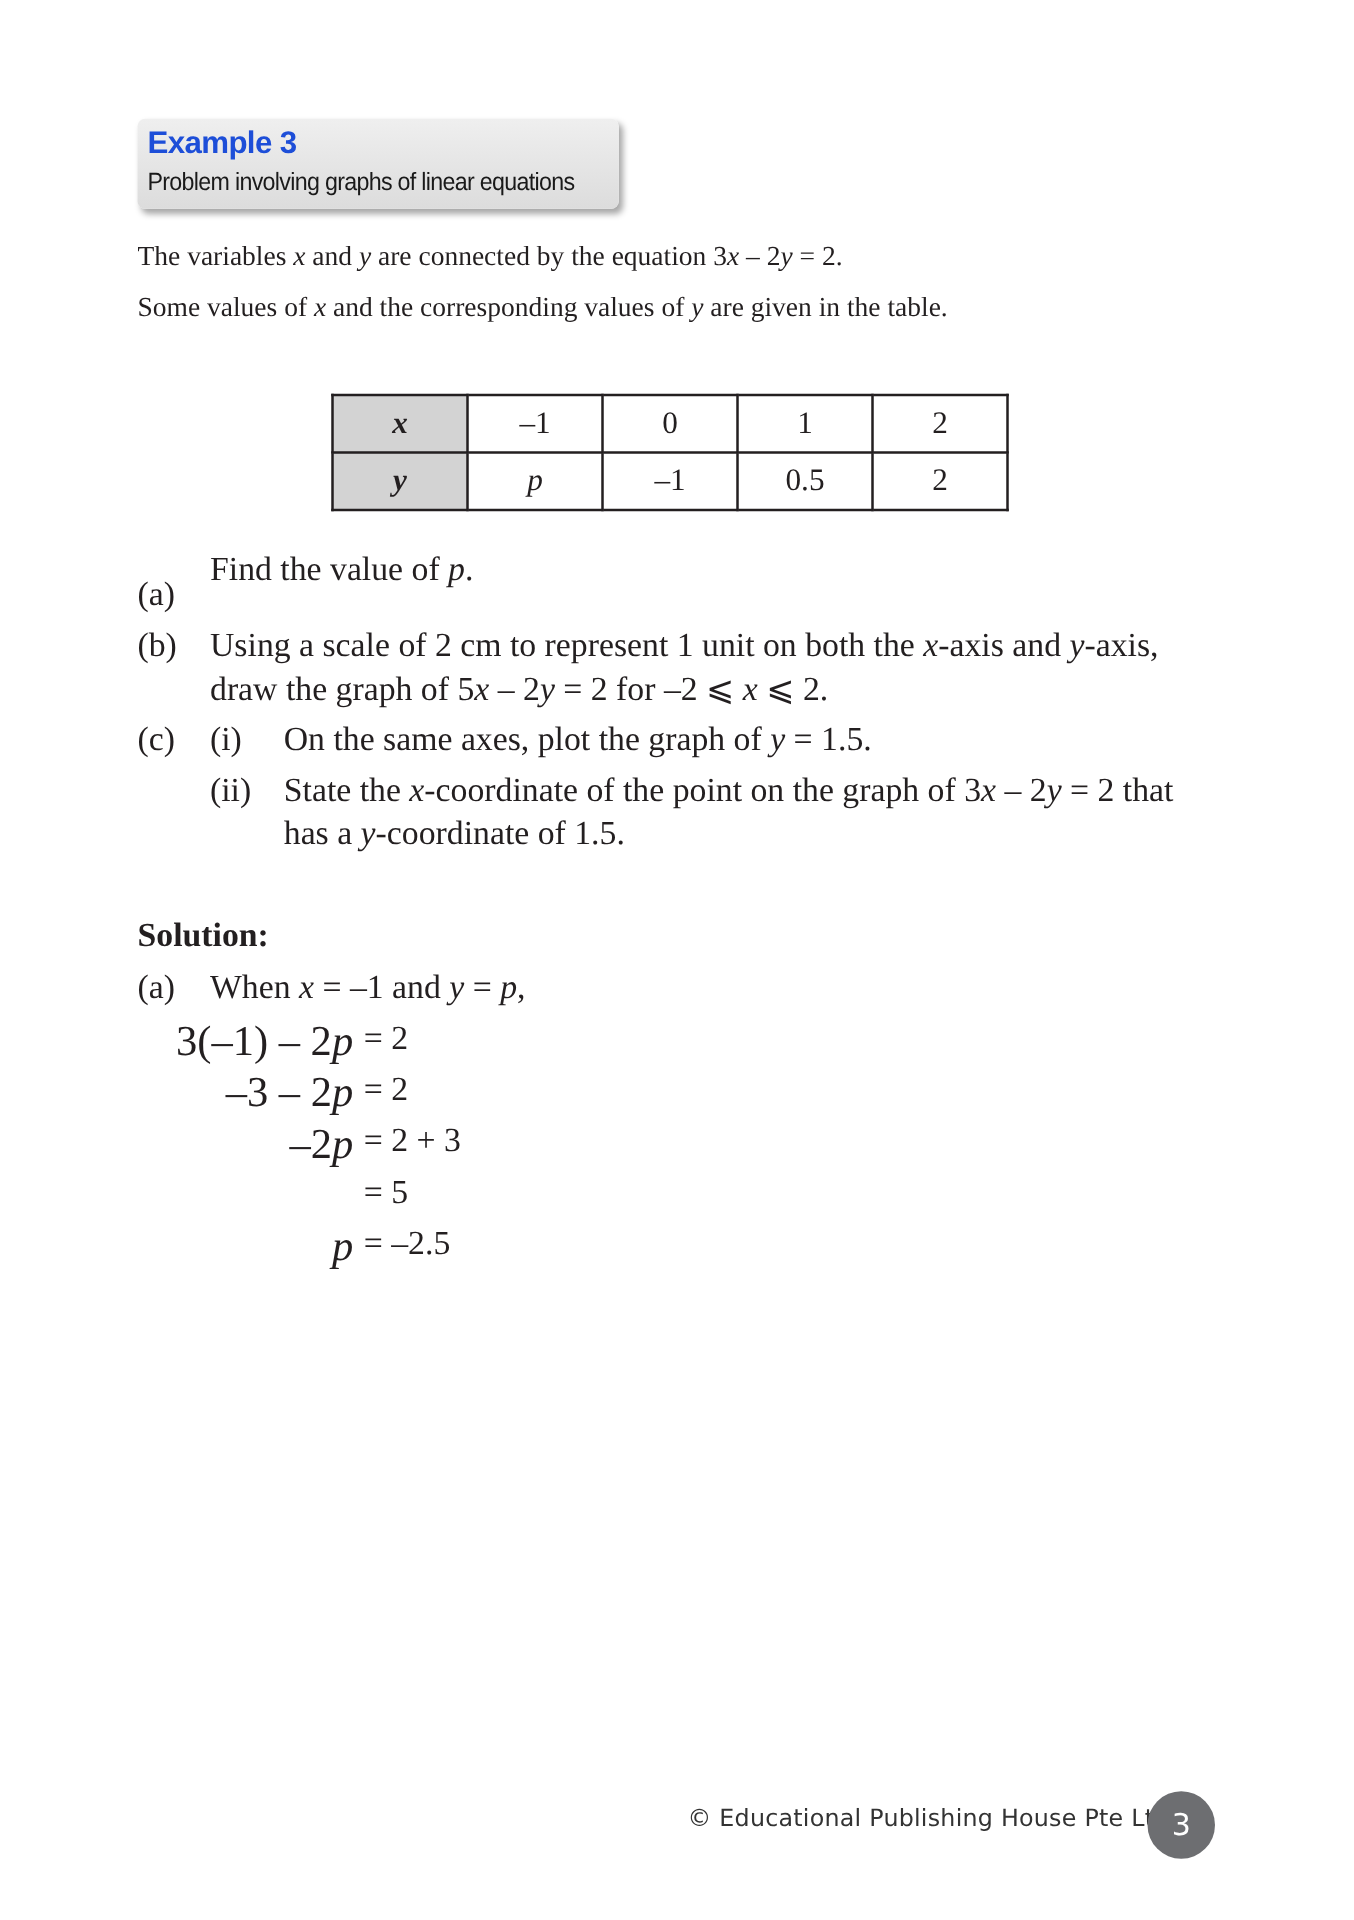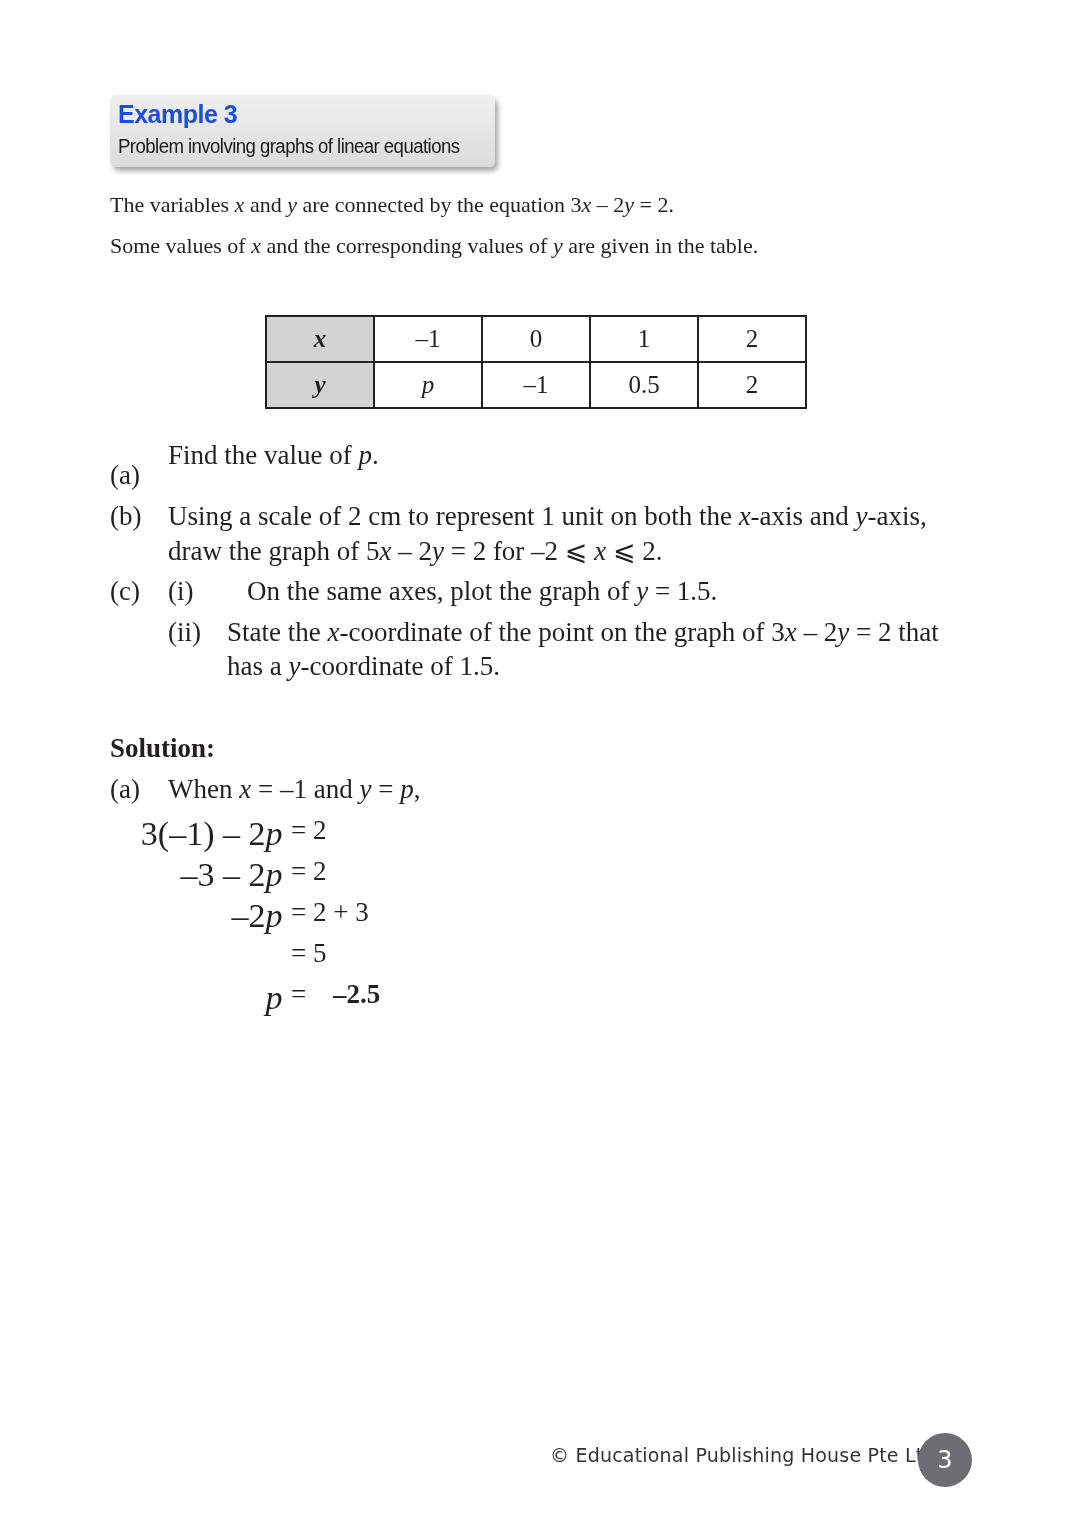--- a/index.html
+++ b/index.html
@@ -1,20 +1,20 @@
 <!DOCTYPE html>
 <html><head>
 <meta charset="utf-8">
 <style>
   html, body { margin:0; padding:0; background:#ffffff; }
   body { width:1083px; height:1536px; position:relative; overflow:hidden;
          font-family:"Liberation Serif", serif; color:#231f20; }
   .abs { position:absolute; }
   i, .it { font-style:italic; }
-  b { font-weight:bold;margin-left:20px; }
+  b { font-weight:normal; }
 
   
   .ex-box { left:110px; top:95px; width:385px; height:72px;
             background:linear-gradient(#efefef,#dcdcdc);
             border-radius:6px; box-shadow:3px 4px 5px rgba(0,0,0,0.35); }
   .ex-title { left:118px; top:100px; font-family:"Liberation Sans", sans-serif;
               font-weight:bold; font-size:25px; letter-spacing:-0.5px; color:#1d4ed8; }
   .ex-sub { left:118px; top:135px; font-family:"Liberation Sans", sans-serif;
             font-size:20px; letter-spacing:-0.6px; color:#1a1a1a; transform:scaleX(0.93); transform-origin:left; }
 
@@ -70,21 +70,21 @@
 
 <div class="abs lbl" style="left:110px; top:460px;">(a)</div>
 <div class="abs lbl" style="left:168px; top:440px;"><span>Find the value of </span><i>p</i><span>.</span></div>
 
 <div class="abs lbl" style="left:110px; top:501px;">(b)</div>
 <div class="abs lbl" style="left:168px; top:501px;"><span>Using a scale of 2 cm to represent 1 unit on both the </span><i>x</i><span>-axis and </span><i>y</i><span>-axis,</span></div>
 <div class="abs lbl" style="left:168px; top:535px;"><span>draw the graph of 5</span><i>x</i><span> – 2</span><i>y</i><span> = 2 for –2 ⩽ </span><i>x</i><span> ⩽ 2.</span></div>
 
 <div class="abs lbl" style="left:110px; top:576px;">(c)</div>
 <div class="abs lbl" style="left:168px; top:576px;">(i)</div>
-<div class="abs lbl" style="left:227px; top:576px;margin-left:20px;"><span>On the same axes, plot the graph of </span><i>y</i><span> = 1.5.</span></div>
+<div class="abs lbl" style="left:227px; top:576px;"><span>On the same axes, plot the graph of </span><i>y</i><span> = 1.5.</span></div>
 
 <div class="abs lbl" style="left:168px; top:617px;">(ii)</div>
 <div class="abs lbl" style="left:227px; top:617px;"><span>State the </span><i>x</i><span>-coordinate of the point on the graph of 3</span><i>x</i><span> – 2</span><i>y</i><span> = 2 that</span></div>
 <div class="abs lbl" style="left:227px; top:651px;"><span>has a </span><i>y</i><span>-coordinate of 1.5.</span></div>
 
 <div class="abs lbl" style="left:110px; top:733px; font-weight:bold;">Solution:</div>
 <div class="abs lbl" style="left:110px; top:774px;">(a)</div>
 <div class="abs lbl" style="left:168px; top:774px;"><span>When </span><i>x</i><span> = –1 and </span><i>y</i><span> = </span><i>p</i><span>,</span></div>
 
 <div class="lhs" style="top:815px;"><span>3(–1) – 2</span><i>p</i>&nbsp;</div>

